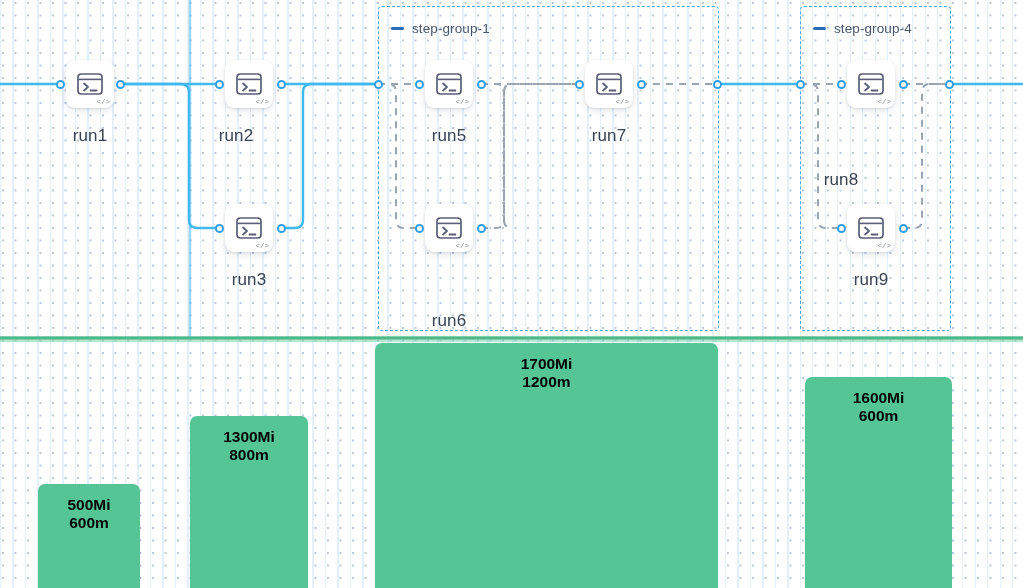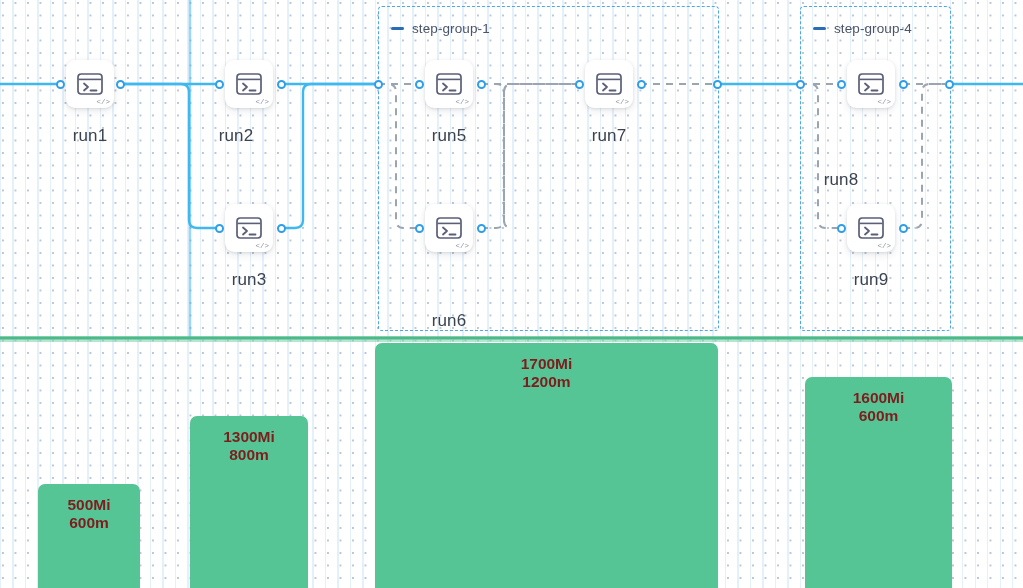--- a/index.html
+++ b/index.html
@@ -128,21 +128,21 @@
     border-radius: 7px;
     box-shadow: 0 1px 2px rgba(0,0,0,.06);
   }
   .bar-label {
     position: absolute;
     top: 12px;
     left: 0; right: 0;
     text-align: center;
     font-size: 15.5px;
     font-weight: bold;
-    color: #7f1d1d;
+    color: #000000;
     line-height: 1.18;
     white-space: pre-line;
   }
 </style>
 </head>
 <body>
 
 <div id="canvas">
 
   <svg id="edges" viewBox="0 0 1023 588">

